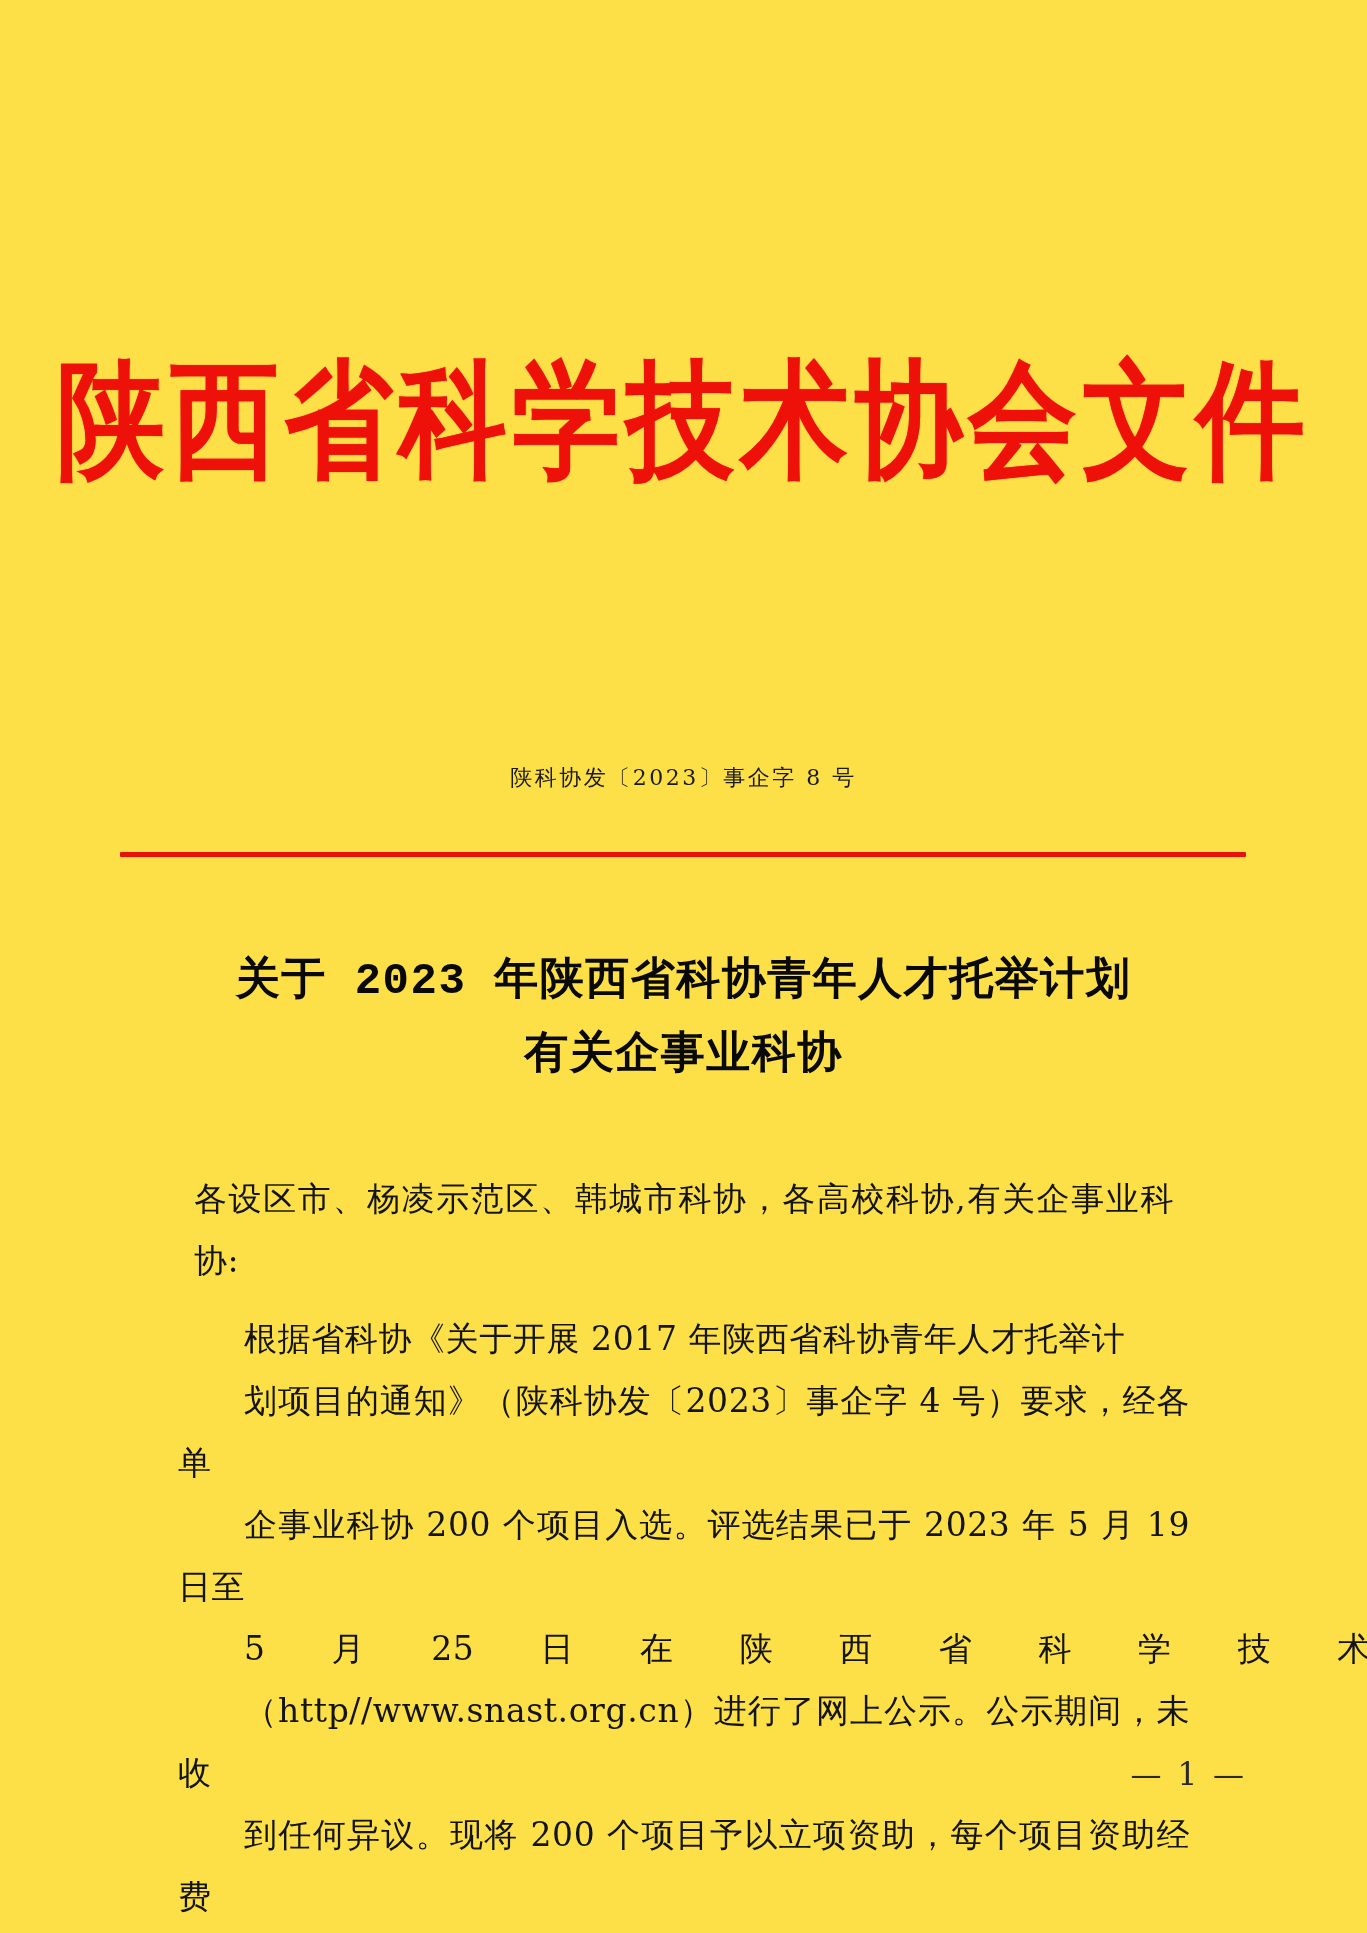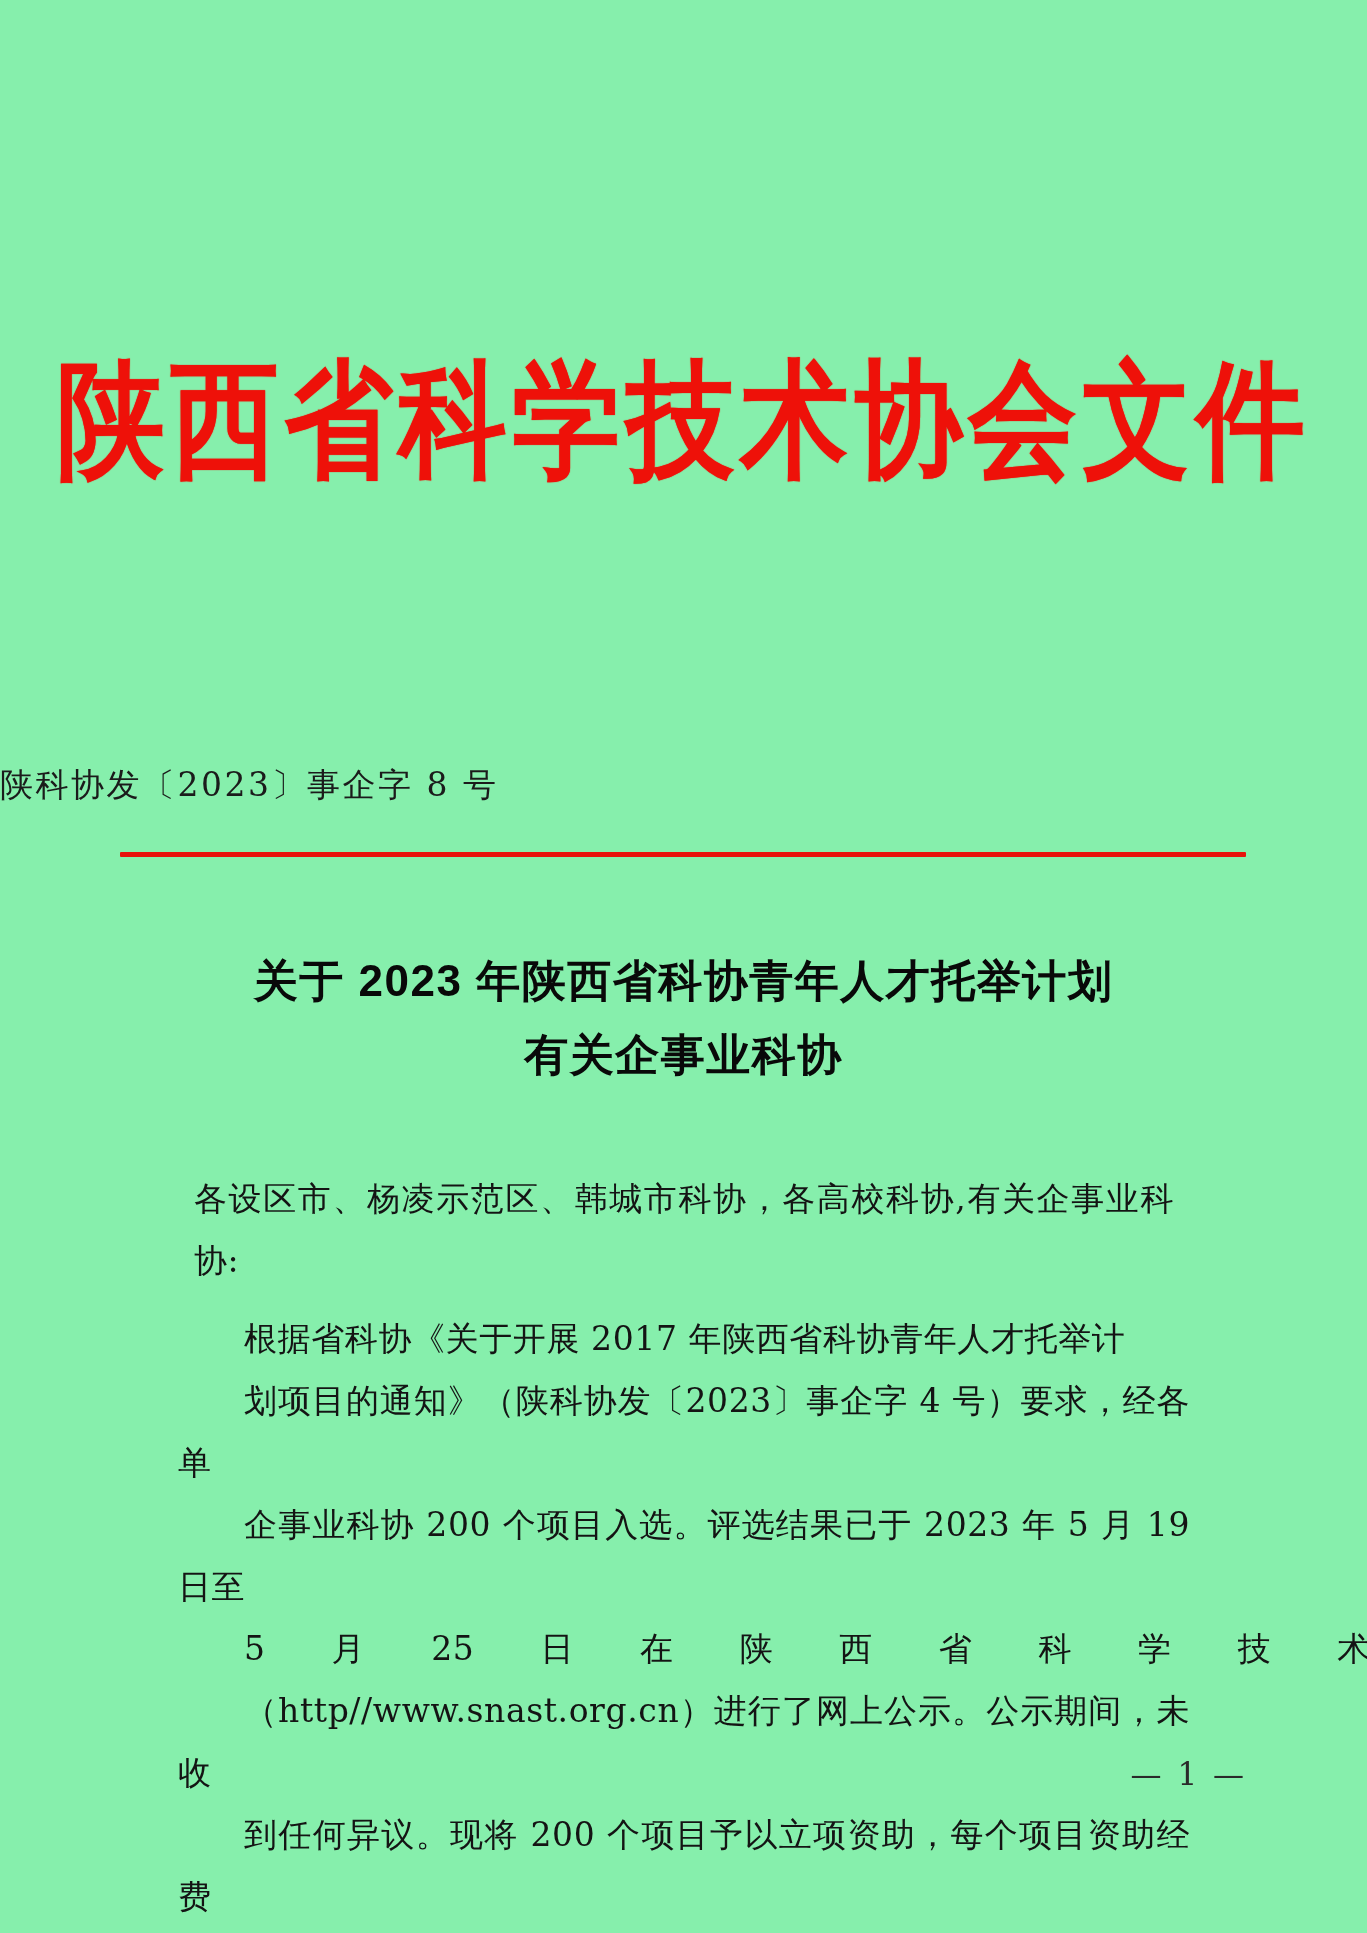--- a/index.html
+++ b/index.html
@@ -12,21 +12,21 @@
   body {
     font-family:"DejaVu Serif", serif;
     color:#111111;
     position:relative;
     overflow:hidden;
   }
 
   .page {
     position:absolute;
     inset:0;
-    background:#86efac;
+    background:#fde047;
     padding:4px;
   }
 
   
   .masthead {
     position:absolute;
     left:0;
     right:0;
     top:330px;
     height:180px;
@@ -45,22 +45,23 @@
     transform:scaleY(1.18);
     text-shadow:0 0 1px #EE1109;
   }
 
   
   .doc-number {
     position:absolute;
     left:0;
     right:0;
     top:763px;
+    text-align:center;
     font-family:"DejaVu Serif", serif;
-    font-size:33px;
+    font-size:22px;
     letter-spacing:2.5px;
     color:#1b1b1b;
   }
 
   
   .red-rule {
     position:absolute;
     left:120px;
     width:1126px;
     top:852px;
@@ -69,21 +70,21 @@
     border-radius:1px;
   }
 
   
   .doc-title {
     position:absolute;
     left:0;
     right:0;
     top:944px;
     text-align:center;
-    font-family:Liberation Sans, sans-serif;
+    font-family:Liberation Mono, monospace;
     font-weight:700;
     font-size:44px;
     line-height:74px;
     letter-spacing:1.5px;
     color:#090909;
   }
   .doc-title .line { display:block; white-space:nowrap; }
 
   
   .body-block {

